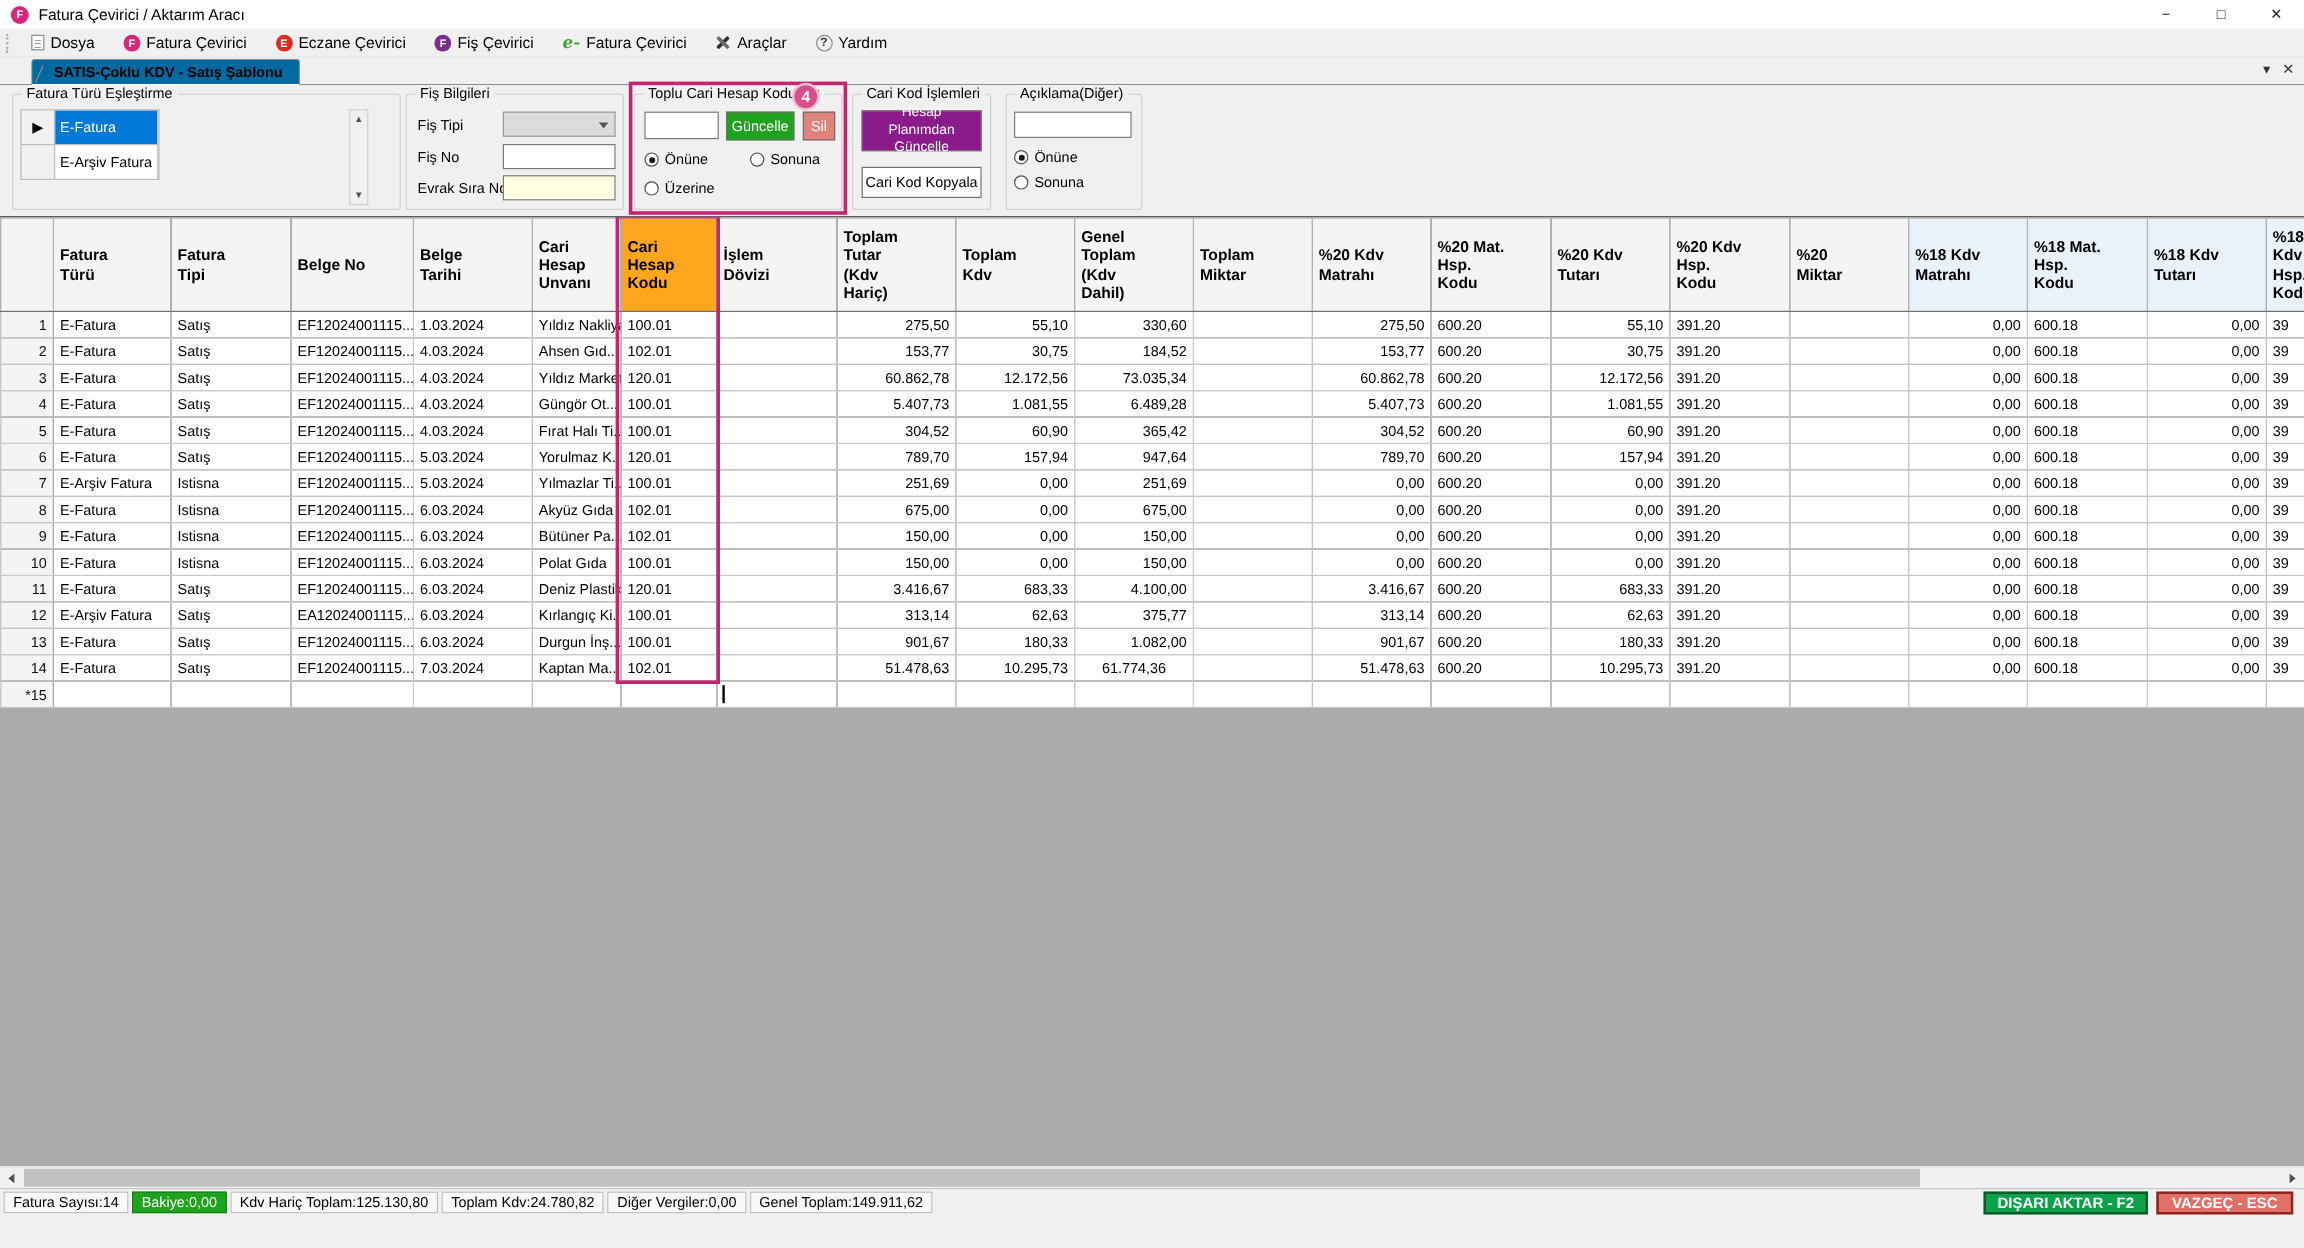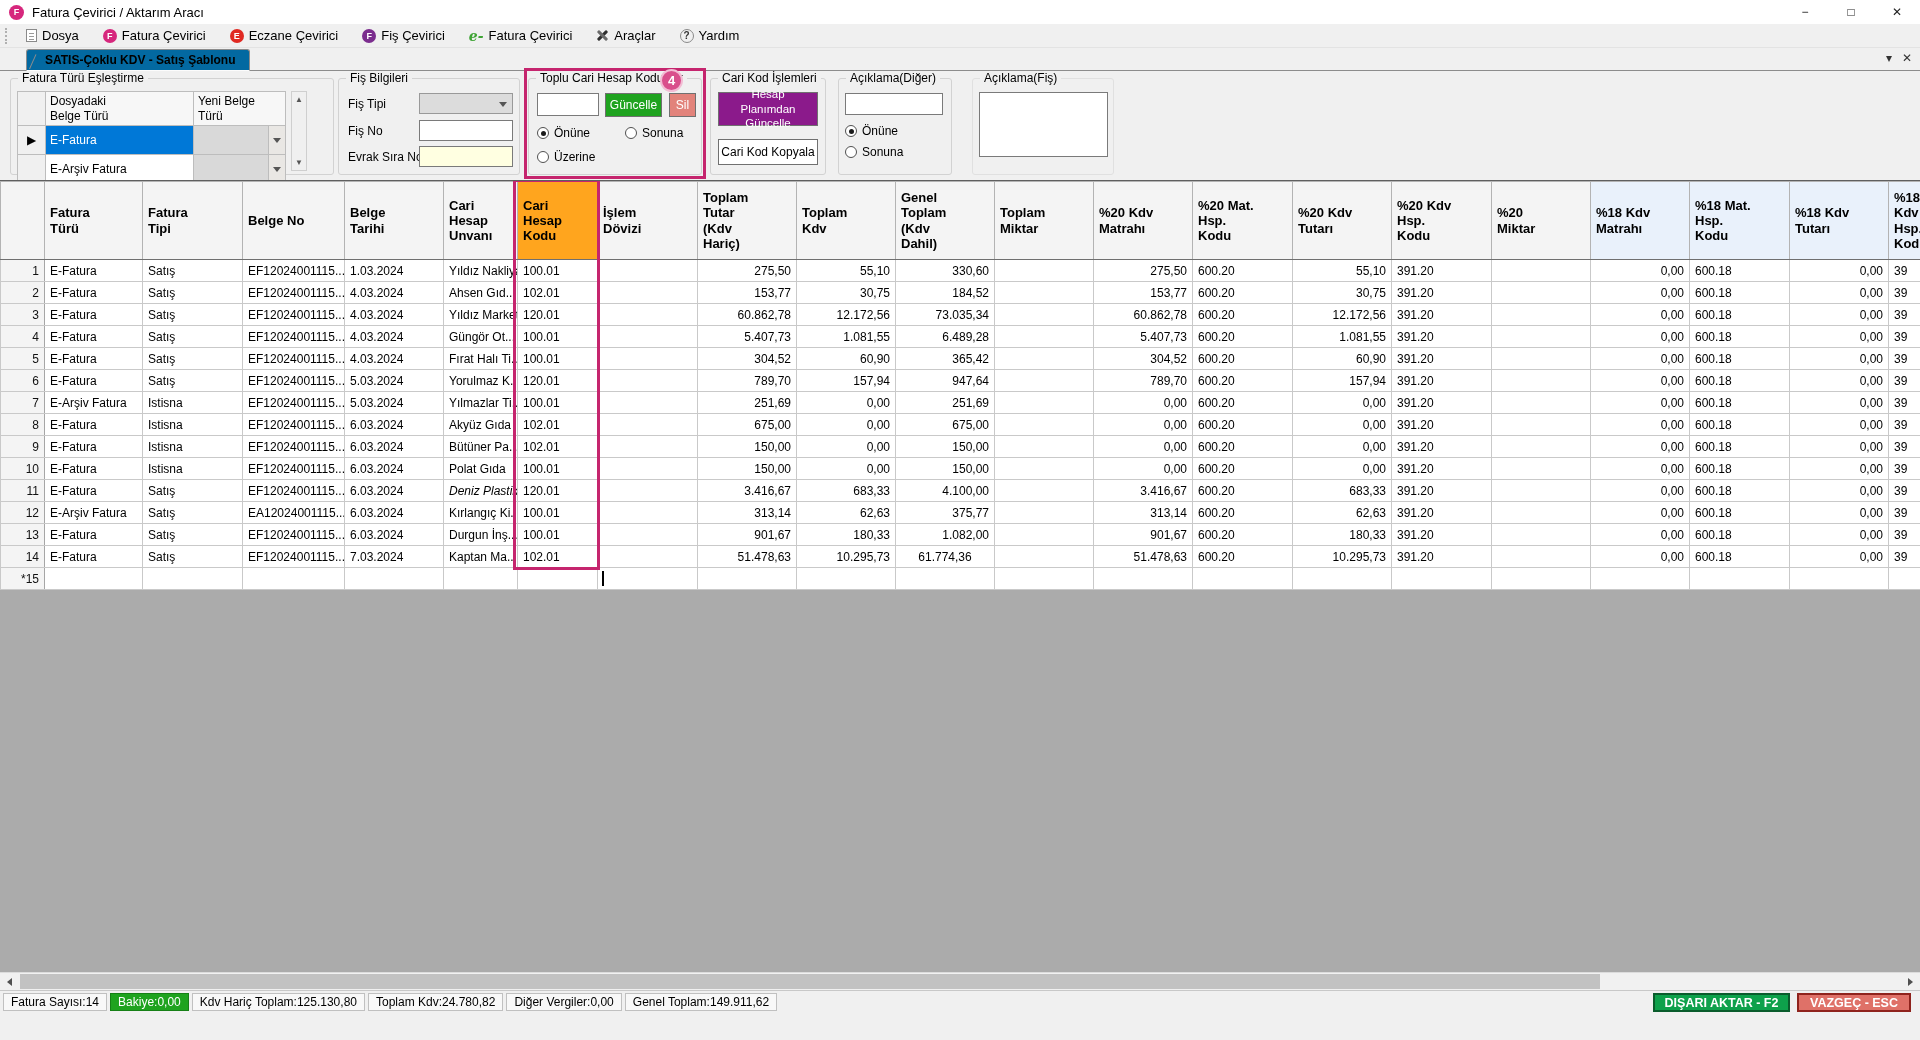--- a/index.html
+++ b/index.html
@@ -189,27 +189,20 @@
       <span>✕</span>
     </div>
   </div>
 
   <div class="toolpanel">
 
     <div class="group" style="left:10px;top:7px;width:324px;height:97px;">
       <span class="gtitle">Fatura Türü Eşleştirme</span>
       <table class="mg">
         <tbody>
-            <tr>
-          <th class="rowhdr" style="width:28px"></th>
-          <th style="width:148px">Dosyadaki
-Belge Türü</th>
-          <th style="width:92px">Yeni Belge
-Türü</th>
-        </tr>
         <tr>
           <td class="rowhdr">▶</td>
           <td class="rowsel">E-Fatura</td>
           <td class="combo-cell">
             <span class="combo-arrow"><span class="tri-down"></span></span>
           </td>
         </tr>
         <tr>
           <td class="rowhdr"></td>
           <td>E-Arşiv Fatura</td>
@@ -271,24 +264,20 @@
       <span class="radio-row" style="left:6px;top:45px;">
         <span class="radio checked"></span>
         <span>Önüne</span>
       </span>
       <span class="radio-row" style="left:6px;top:66px;">
         <span class="radio"></span>
         <span>Sonuna</span>
       </span>
     </div>
 
-    <div class="group" style="left:972px;top:7px;width:142px;height:97px;border-color:#e0e0e0;">
-      <span class="gtitle">Açıklama(Fiş)</span>
-      <span class="tbox" style="left:6px;top:13px;width:129px;height:65px;"></span>
-    </div>
   </div>
 
   <div class="gridwrap">
     <table class="grid">
         <thead>
           <tr>
             <th style="width: 44px;"></th>
             <th style="width: 98px;">Fatura
 Türü</th>
             <th style="width: 100px;">Fatura
@@ -570,21 +559,21 @@
             <td style="text-align: left;">600.18</td>
             <td style="text-align: right;">0,00</td>
             <td style="text-align: left;">39</td>
           </tr>
           <tr>
             <td class="rowhdr" style="text-align: right;">11</td>
             <td style="text-align: left;">E-Fatura</td>
             <td style="text-align: left;">Satış</td>
             <td style="text-align: left;">EF12024001115...</td>
             <td style="text-align: left;">6.03.2024</td>
-            <td style="text-align: right; font-style: italic;">Deniz Plastik</td>
+            <td style="text-align: right;">Deniz Plastik</td>
             <td style="text-align: left;">120.01</td>
             <td style="text-align: left;"></td>
             <td style="text-align: right;">3.416,67</td>
             <td style="text-align: right;">683,33</td>
             <td style="text-align: right;">4.100,00</td>
             <td style="text-align: right;"></td>
             <td style="text-align: right;">3.416,67</td>
             <td style="text-align: left;">600.20</td>
             <td style="text-align: right;">683,33</td>
             <td style="text-align: left;">391.20</td>

